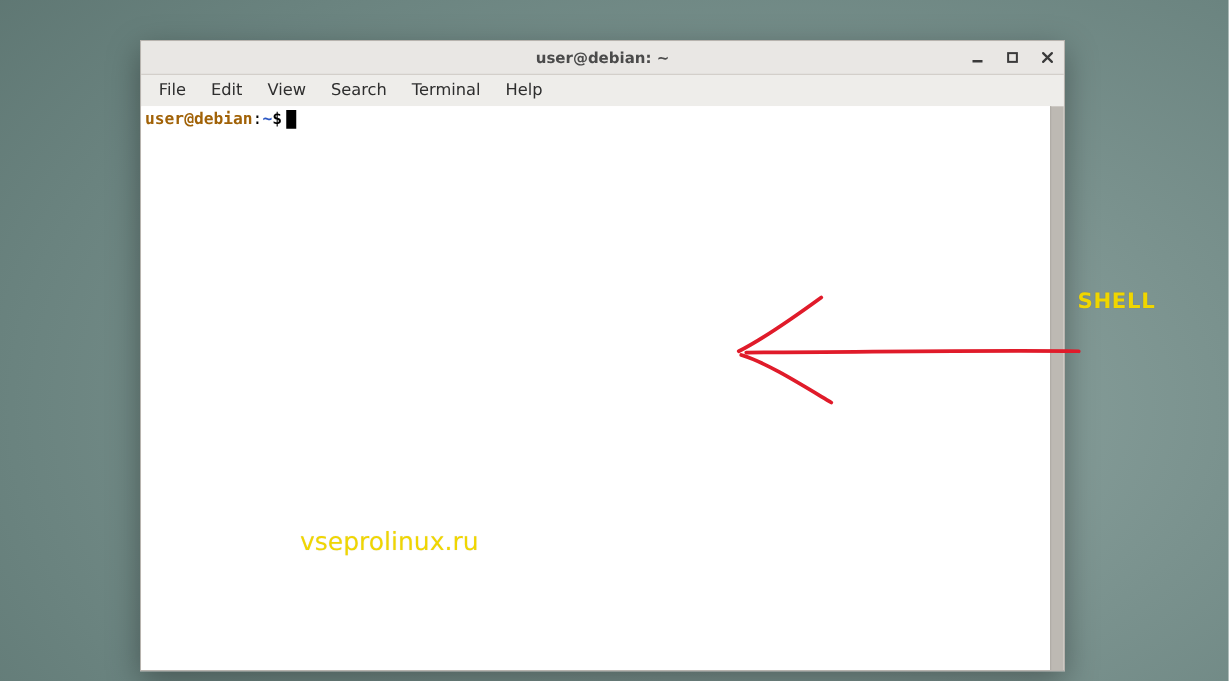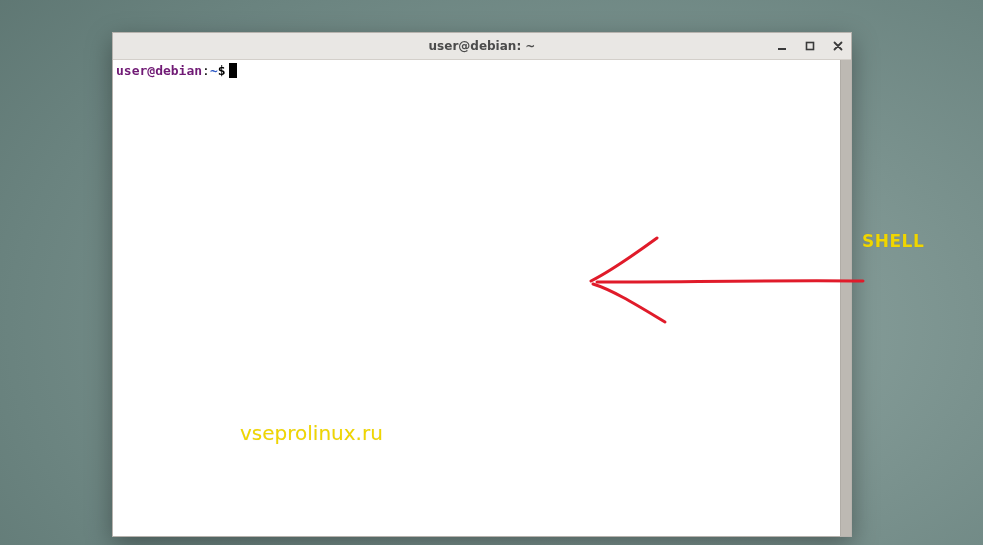--- a/index.html
+++ b/index.html
@@ -102,21 +102,21 @@
     flex: 1 1 auto;
     background: #ffffff;
     font-family: "DejaVu Sans Mono", "Liberation Mono", monospace;
     font-size: 13px;
     line-height: 17px;
     padding: 2px 3px;
     color: #000;
     position: relative;
     white-space: pre;
   }
-  .prompt-user { color: #701a75; font-weight: bold; }
+  .prompt-user { color: #a16207; font-weight: bold; }
   .prompt-path { color: #2b57c4; font-weight: bold; }
   .prompt-dollar { color: #000; font-weight: bold; }
   .cursor-block {
     display: inline-block;
     width: 8px;
     height: 15px;
     background: #000;
     vertical-align: text-bottom;
     margin-left: 3px;
   }
@@ -173,20 +173,28 @@
             </svg>
         </div>
         <div class="win-btn" title="Close">
           <svg width="10" height="10" viewBox="0 0 10 10">
               <path d="M1.5 1.5 L8.5 8.5 M8.5 1.5 L1.5 8.5" stroke="#3a3a3a" stroke-width="1.8" stroke-linecap="round"></path>
             </svg>
         </div>
       </div>
     </div>
 
+    <div class="menubar">
+      <span class="menu-item">File</span>
+      <span class="menu-item">Edit</span>
+      <span class="menu-item">View</span>
+      <span class="menu-item">Search</span>
+      <span class="menu-item">Terminal</span>
+      <span class="menu-item">Help</span>
+    </div>
 
     <div class="term-wrap">
       <div class="term-area"><span class="prompt-user">user@debian</span><span>:</span><span class="prompt-path">~</span><span class="prompt-dollar">$</span><span class="cursor-block"></span></div>
       <div class="scrollbar"></div>
     </div>
 
   </div>
 
   <svg class="annotation-arrow" width="290" height="100" viewBox="0 0 290 100">
     <g fill="none" stroke-width="3" stroke-linecap="round" stroke-linejoin="round" stroke="#e01b2a">

